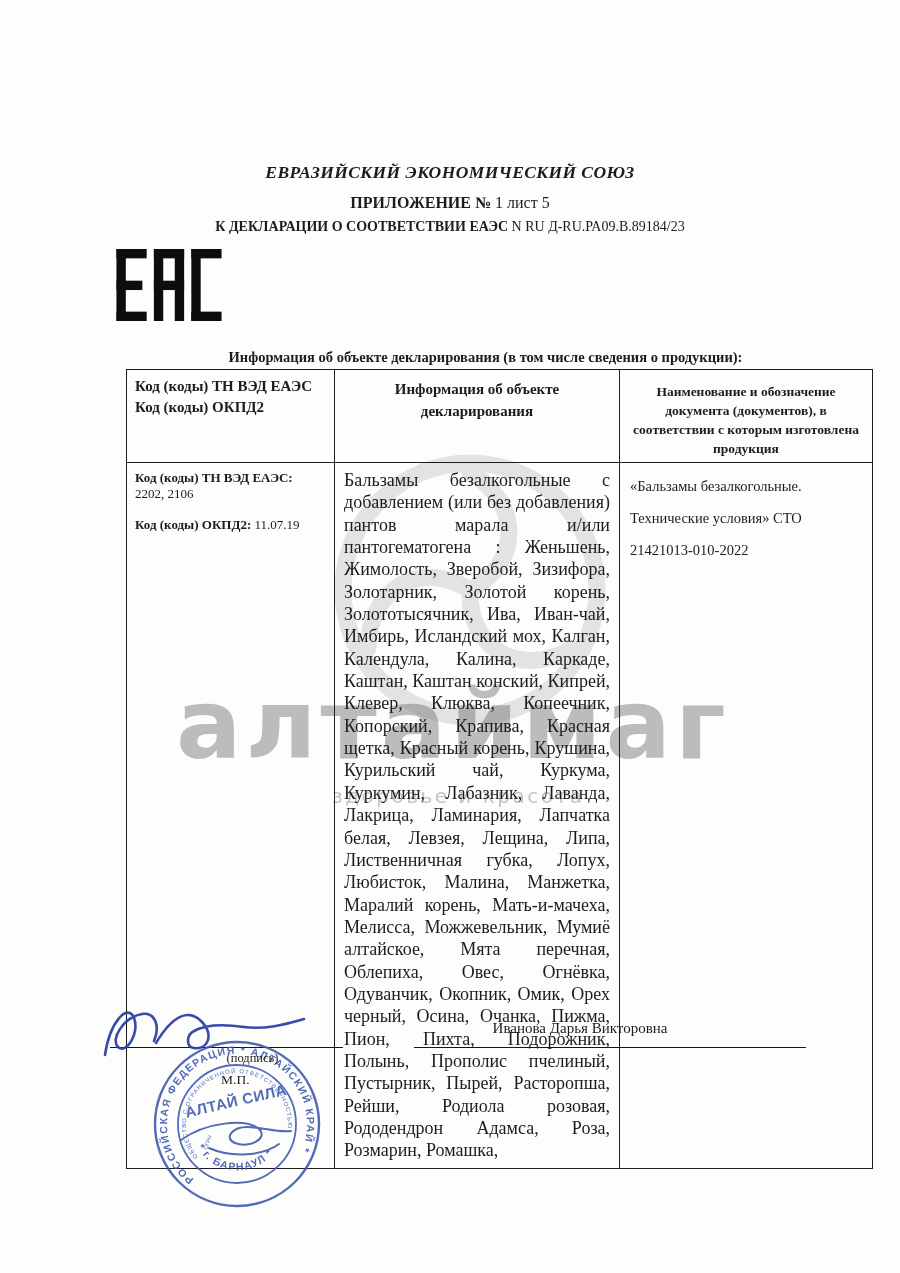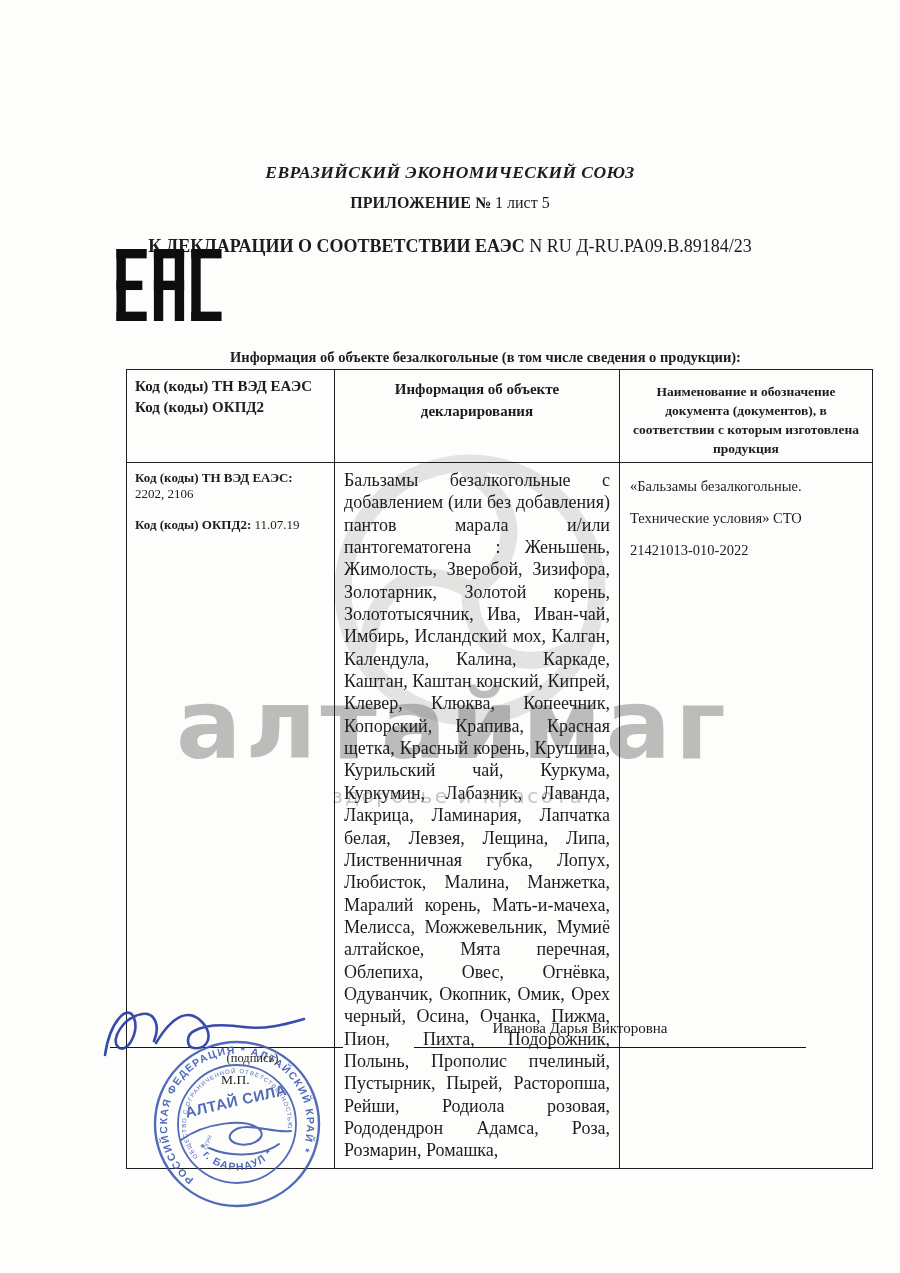--- a/index.html
+++ b/index.html
@@ -3,21 +3,21 @@
 <meta charset="utf-8">
 <style>
   html,body{margin:0;padding:0;background:#e8e8e8;}
   .page{position:relative;width:900px;height:1273px;background:#fdfdfc;
         font-family:"Liberation Serif","DejaVu Serif",serif;color:#1c1c1c;overflow:hidden;margin:0 auto;}
   .abs{position:absolute;}
   
   .hdr{left:0;top:160px;width:100%;text-align:center;line-height:1.45;}
   .hdr .l1{font-size:17.5px;font-weight:bold;letter-spacing:.4px;font-style:italic;}
   .hdr .l2{font-size:16px;margin-top:6px;}
-  .hdr .l3{font-size:18px;margin-top:18px;}
+  .hdr .l3{font-size:14px;margin-top:2px;}
   .hdr b{font-weight:bold;}
   
   .eac{left:116px;top:249px;}
   
   .wm{z-index:1;pointer-events:none;}
   .wm-brand{left:176px;top:668px;font-family:"DejaVu Sans","Liberation Sans",sans-serif;
             font-weight:bold;font-size:97px;letter-spacing:4px;color:rgba(118,118,118,.48);}
   .wm-tag{left:332px;top:784px;font-family:"DejaVu Sans","Liberation Sans",sans-serif;
           font-size:20px;letter-spacing:2.5px;color:rgba(150,150,150,.55);}
   
@@ -80,21 +80,21 @@
       <rect x="52" y="0" width="13" height="100"></rect>
         <rect x="81" y="0" width="13" height="100"></rect>
       <rect x="52" y="0" width="42" height="13"></rect>
         <rect x="52" y="44" width="42" height="13"></rect>
       <rect x="104" y="0" width="13" height="100"></rect>
         <rect x="104" y="0" width="42" height="13"></rect>
       <rect x="104" y="87" width="42" height="13"></rect>
     </g>
   </svg>
 
-  <div class="abs caption">Информация об объекте безалкогольные (в том числе сведения о продукции):</div>
+  <div class="abs caption">Информация об объекте декларирования (в том числе сведения о продукции):</div>
 
   <table class="decl">
     <tbody>
         <tr>
       <td class="c1 h1">
         <div>Код (коды) ТН ВЭД ЕАЭС</div>
         <div>Код (коды) ОКПД2</div>
       </td>
       <td class="c2 h2">Информация об объекте декларирования</td>
       <td class="c3 h3">Наименование и обозначение документа (документов), в соответствии с которым изготовлена продукция</td>

